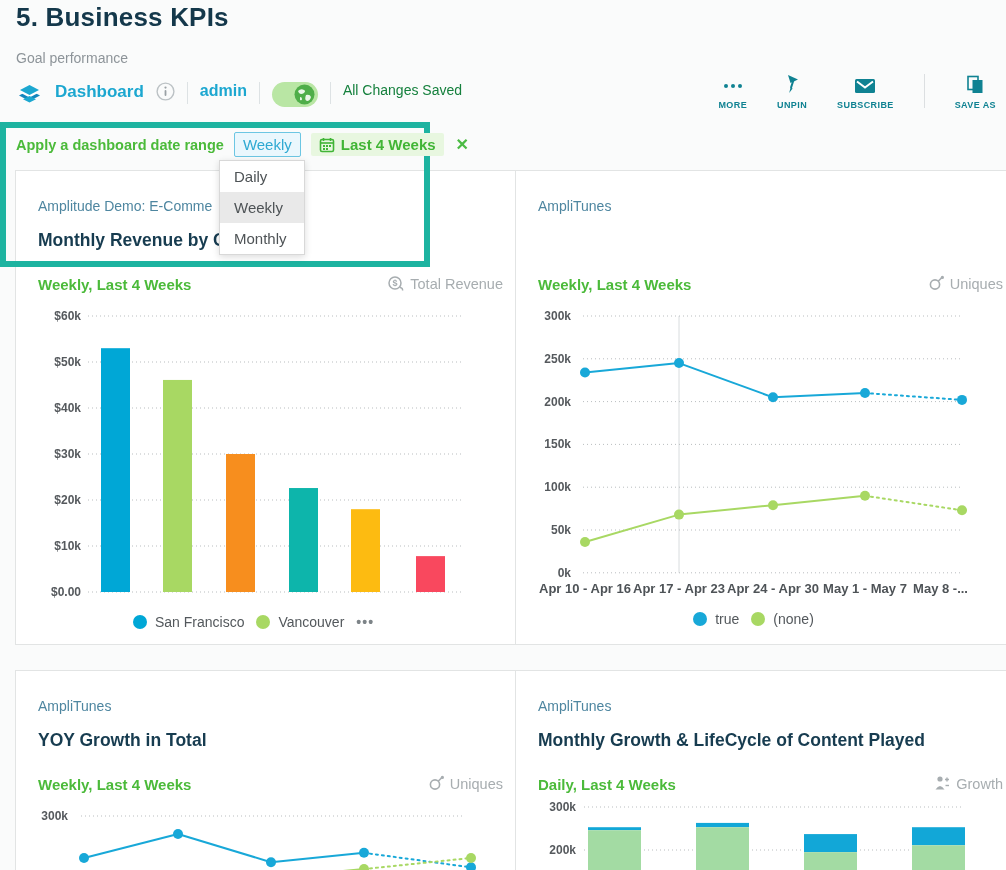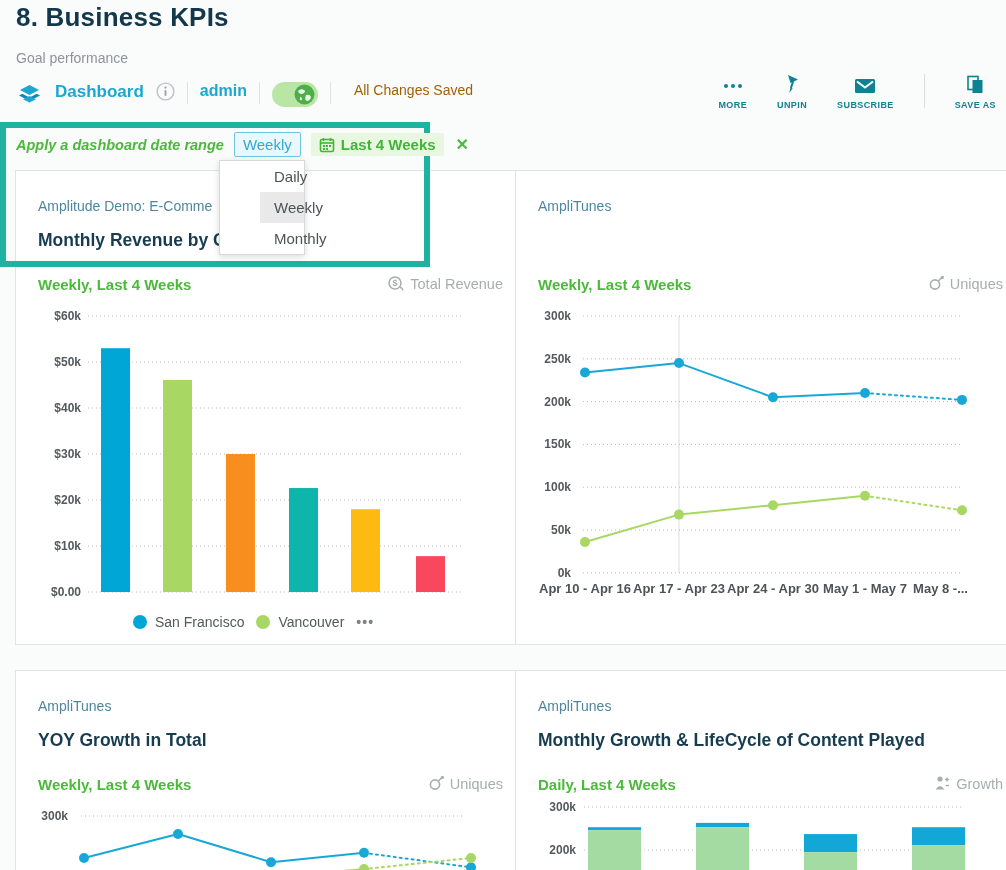--- a/index.html
+++ b/index.html
@@ -9,37 +9,37 @@
 
   .page-title { position:absolute; left:16px; top:2px; font-size:26px; font-weight:700; color:#14384b; letter-spacing:.2px; }
   .page-subtitle { position:absolute; left:16px; top:50px; font-size:14px; color:#8d9499; }
 
   .dash-row { position:absolute; left:16px; top:82px; height:30px; display:flex; align-items:flex-start; gap:12px; }
   .dash-label { font-size:17px; font-weight:700; color:#1ca7d0; }
   .vsep { width:1px; height:22px; background:#dde2e4; }
   .admin-link { font-size:16px; font-weight:600; color:#1ca7d0; }
   .toggle { width:46px; height:25px; border-radius:13px; background:#b9e6a4; position:relative; }
   .toggle .knob { position:absolute; right:3px; top:2px; width:21px; height:21px; }
-  .saved { font-size:14px; color:#a16207;margin-left:11px; }
+  .saved { font-size:14px; color:#15803d; }
 
   .toolbar { position:absolute; right:10px; top:74px; display:flex; align-items:flex-end; gap:30px; }
   .tb-item { display:flex; flex-direction:column; align-items:center; gap:4px; cursor:pointer; }
   .tb-item .lbl { font-size:9px; font-weight:700; letter-spacing:.4px; color:#0f8292; }
   .tb-sep { width:1px; height:34px; background:#dcdfe1; margin-bottom:2px; }
 
   .highlight-box { position:absolute; left:0; top:122px; width:430px; height:145px; border:6px solid #1db3a0; z-index:30; pointer-events:none; }
 
   .date-row { position:absolute; left:16px; top:131px; height:27px; display:flex; align-items:center; gap:10px; z-index:31; }
-  .date-label { font-size:14.5px; font-weight:700; color:#4bba3a;font-style:italic; }
+  .date-label { font-size:14.5px; font-weight:700; color:#4bba3a; }
   .interval-chip { font-size:15px; color:#2fa9d2; background:#eaf7fd; border:1px solid #6cc6e3; border-radius:2px; padding:3px 8px; cursor:pointer; }
   .range-chip { display:flex; align-items:center; gap:6px; font-size:15px; font-weight:700; color:#41b536; background:#e8f7e0; border-radius:2px; padding:3px 8px; cursor:pointer; }
   .close-x { font-size:16px; font-weight:700; color:#4bbb44; cursor:pointer; margin-left:2px; }
 
   .dropdown { position:absolute; left:219px; top:160px; width:86px; background:#fff; border:1px solid #d8d8d8; box-shadow:0 2px 7px rgba(0,0,0,.14); z-index:32; }
-  .dd-item { font-size:15px; color:#4e5356; padding:7px 14px; cursor:pointer;margin-left:40px; }
+  .dd-item { font-size:15px; color:#4e5356; padding:7px 14px; cursor:pointer; }
   .dd-item.sel { background:#e9e9e9; }
 
   .card { position:absolute; width:509px; background:#fff; border:1px solid #e2e4e4; overflow:hidden; }
   #card-0 { left:15px; top:170px; height:475px; }
   #card-1 { left:515px; top:170px; height:475px; }
   #card-2 { left:15px; top:670px; height:230px; }
   #card-3 { left:515px; top:670px; height:230px; }
   .card .source { position:absolute; left:22px; top:27px; font-size:14px; color:#4e86a0; }
   .card .title { position:absolute; left:22px; top:59px; font-size:17.5px; font-weight:700; color:#173c50; cursor:pointer; white-space:nowrap; }
   .card .period { position:absolute; left:22px; top:105px; font-size:15px; font-weight:700; color:#4bba3a; }
@@ -47,21 +47,21 @@
   .card svg.chart { position:absolute; left:0; top:130px; }
   .legend { position:absolute; left:0; width:475px; display:flex; justify-content:center; align-items:center; gap:12px; font-size:14px; color:#53585c; }
   #card-0 .legend { top:443px; } #card-1 .legend { top:440px; }
   .legend .item { display:flex; align-items:center; gap:8px; cursor:pointer; }
   .legend .dot { width:14px; height:14px; border-radius:50%; }
   .legend .more { color:#7d8488; font-weight:700; letter-spacing:1px; cursor:pointer; }
 </style>
 </head>
 <body>
 
-<div class="page-title">8. Business KPIs</div>
+<div class="page-title">5. Business KPIs</div>
 <div class="page-subtitle">Goal performance</div>
 
 <div class="dash-row">
   <svg width="27" height="24" viewBox="0 0 27 24">
     <polygon points="13.5,8 24,13.5 13.5,19 3,13.5" fill="#1486bd"></polygon>
     <polygon points="13.5,4.5 24,10 13.5,15.5 3,10" fill="#fff"></polygon>
     <polygon points="13.5,3 23,8 13.5,13 4,8" fill="#1ca7d0"></polygon>
     <polygon points="13.5,14 20,17.3 13.5,20.6 7,17.3" fill="#1ca7d0"></polygon>
   </svg>
   <span class="dash-label">Dashboard</span>
@@ -210,20 +210,30 @@
       <circle cx="163" cy="213.59199999999998" r="5" fill="#a8d863"></circle>
       <circle cx="257" cy="204.176" r="5" fill="#a8d863"></circle>
       <circle cx="349" cy="194.76" r="5" fill="#a8d863"></circle>
       <circle cx="446" cy="209.312" r="5" fill="#a8d863"></circle>
       <text x="69" y="291.79999999999995" text-anchor="middle" font-size="13" font-weight="600" fill="#4e5357">Apr 10 - Apr 16</text>
       <text x="163" y="291.79999999999995" text-anchor="middle" font-size="13" font-weight="600" fill="#4e5357">Apr 17 - Apr 23</text>
       <text x="257" y="291.79999999999995" text-anchor="middle" font-size="13" font-weight="600" fill="#4e5357">Apr 24 - Apr 30</text>
       <text x="349" y="291.79999999999995" text-anchor="middle" font-size="13" font-weight="600" fill="#4e5357">May 1 - May 7</text>
       <text x="452" y="291.79999999999995" text-anchor="end" font-size="13" font-weight="600" fill="#4e5357">May 8 -...</text>
     </svg>
+  <div class="legend" id="legend-1">
+      <span class="item">
+        <span class="dot" style="background: rgb(24, 168, 216);"></span>
+        <span>true</span>
+      </span>
+      <span class="item">
+        <span class="dot" style="background: rgb(168, 216, 99);"></span>
+        <span>(none)</span>
+      </span>
+    </div>
 </div>
 
 <div class="card" id="card-2">
   <div class="source">AmpliTunes</div>
   <div class="title">YOY Growth in Total</div>
   <div class="period">Weekly, Last 4 Weeks</div>
   <div class="metric">
     <svg width="17" height="17" viewBox="0 0 17 17">
       <circle cx="7" cy="9.5" r="4.6" fill="none" stroke="#a7adb0" stroke-width="1.6"></circle>
       <line x1="10.2" y1="6.2" x2="14.2" y2="2.2" stroke="#a7adb0" stroke-width="1.6"></line>

